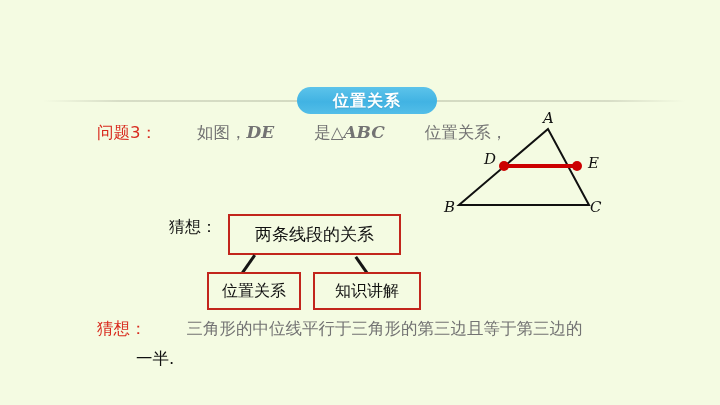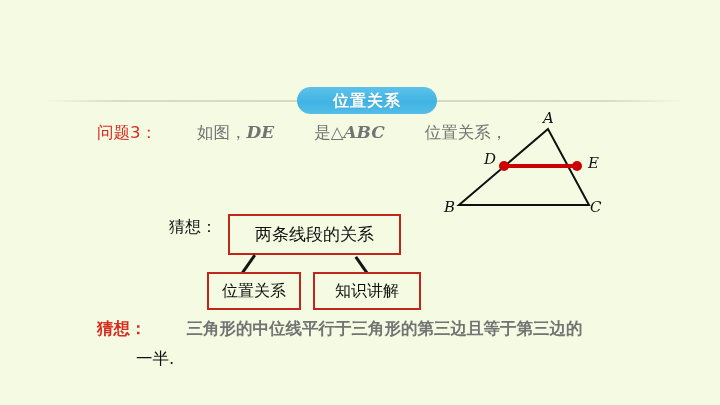--- a/index.html
+++ b/index.html
@@ -139,21 +139,20 @@
   }
 
   
   .concl-line1 {
     position: absolute;
     left: 57px;
     top: 320px;
     font-size: 16.5px;
     white-space: nowrap;
     line-height: 1;
-    font-weight: bold;
   }
   .concl-line2 {
     position: absolute;
     left: 96px;
     top: 351px;
     font-size: 16.5px;
     white-space: nowrap;
     line-height: 1;
     color: #101010;
   }

